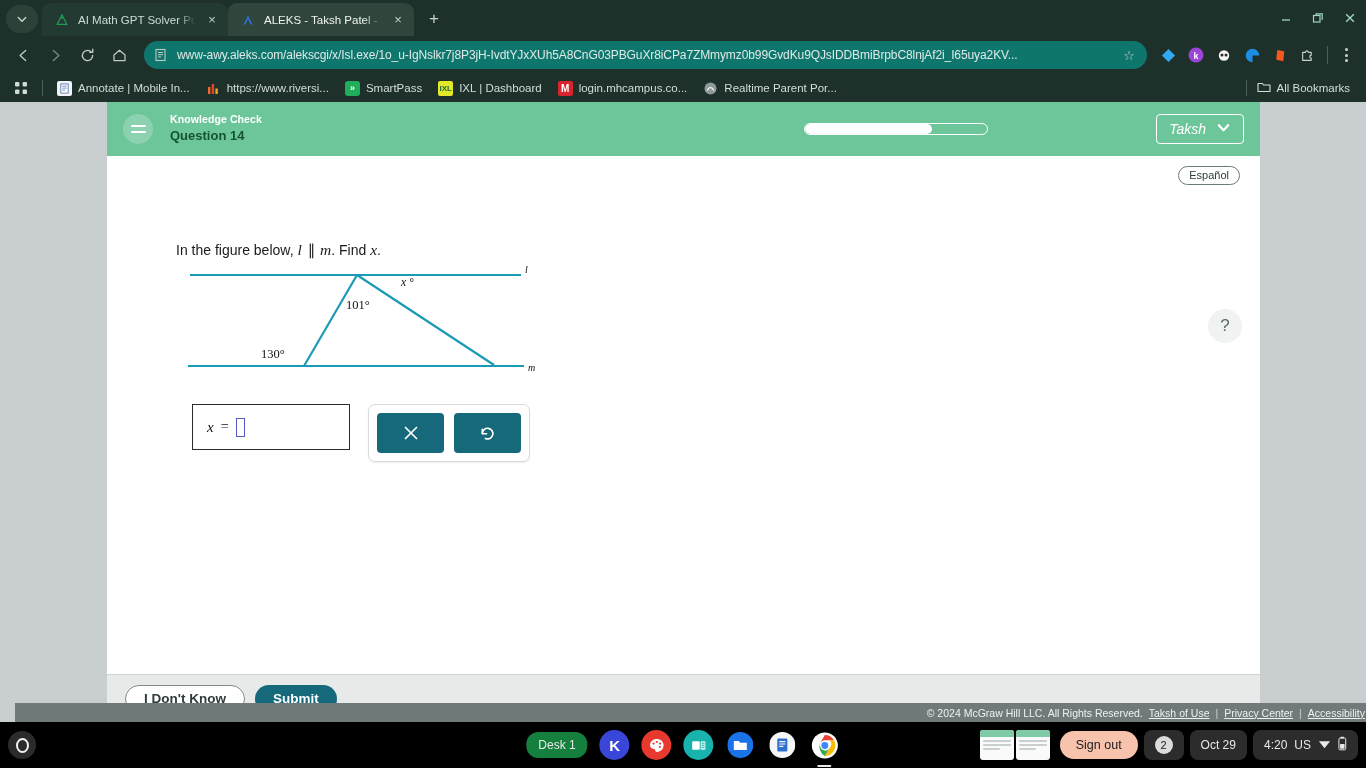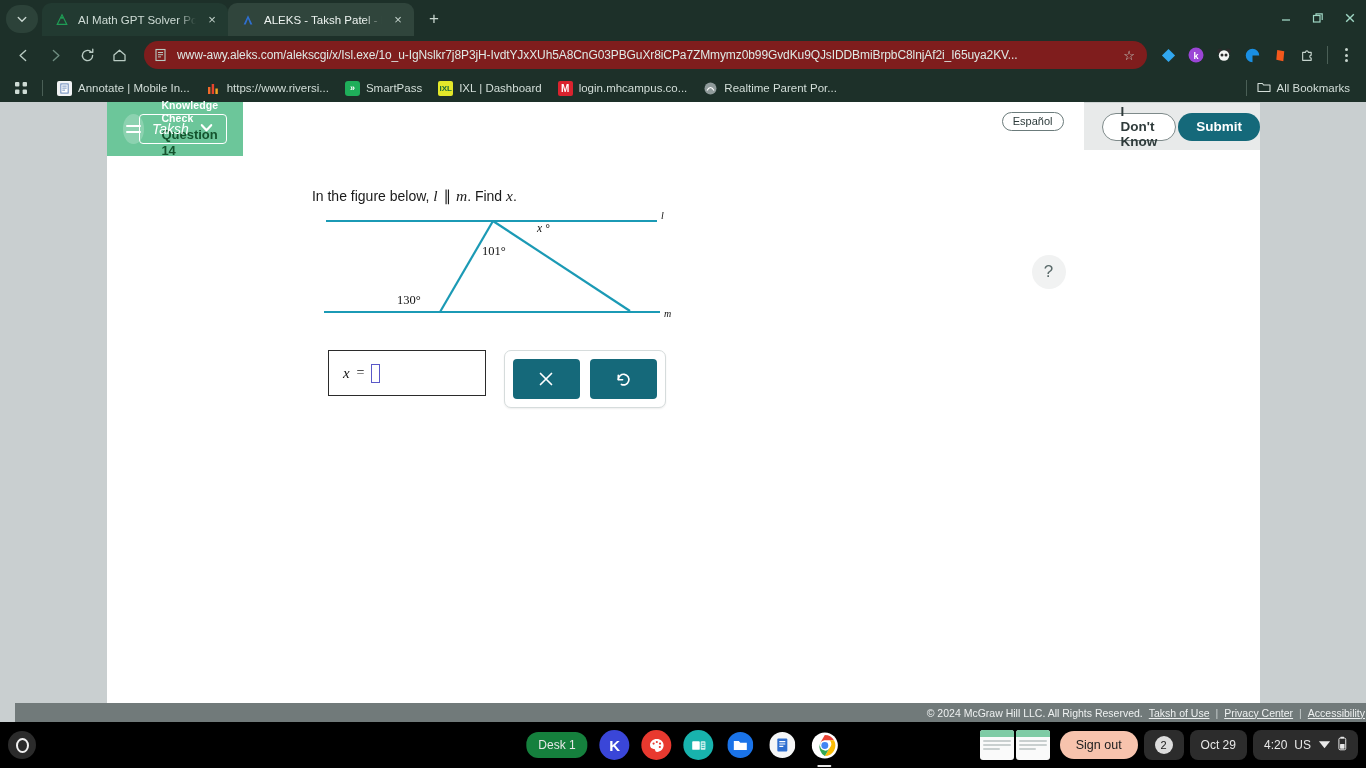--- a/index.html
+++ b/index.html
@@ -30,21 +30,21 @@
   .tab .xbtn { width:16px; height:16px; flex:0 0 16px; color:#c3d2cb; display:flex; align-items:center; justify-content:center; font-size:13px; line-height:1; }
   .newtab { width:28px; height:28px; margin:0 0 3px 6px; display:flex; align-items:center; justify-content:center;
             color:#c8d6cf; font-size:17px; }
   .wincontrols { position:absolute; right:0; top:0; height:36px; display:flex; align-items:center; }
   .wc { width:32px; height:36px; display:flex; align-items:center; justify-content:center; color:#9fd6c4; }
 
   
   .toolbar { height:38px; display:flex; align-items:center; padding:0 8px; gap:2px; }
   .navbtn { width:30px; height:30px; border-radius:15px; display:flex; align-items:center; justify-content:center; color:#b9cbc3; }
   .navbtn.dim { color:#6f8d81; }
-  .omnibox { flex:1; height:28px; margin:0 6px 0 8px; background:#7f1d1d; border-radius:14px;
+  .omnibox { flex:1; height:28px; margin:0 6px 0 8px; background:#0f766e; border-radius:14px;
              display:flex; align-items:center; padding:0 10px; gap:9px; min-width:0; }
   .omnibox .pageicon { width:14px; height:14px; flex:0 0 14px; color:#b9cbc3; }
   .omnibox .urltext { flex:1; font-size:12px; color:#dfe9e5; white-space:nowrap; overflow:hidden; letter-spacing:-0.1px; }
   .omnibox .star { width:16px; color:#c6d4cd; font-size:13px; text-align:center; }
   .exticon { width:26px; height:26px; display:flex; align-items:center; justify-content:center; }
   .tbdiv { width:1px; height:18px; background:#4a5f56; margin:0 4px; }
   .kebab { width:24px; height:26px; display:flex; flex-direction:column; align-items:center; justify-content:center; gap:2.5px; }
   .kebab i { width:3px; height:3px; border-radius:50%; background:#c6d4cd; display:block; }
 
   
@@ -52,21 +52,21 @@
   .bmk { display:flex; align-items:center; gap:6px; padding:3px 8px; border-radius:4px; white-space:nowrap; }
   .bmk .bico { width:15px; height:15px; flex:0 0 15px; display:flex; align-items:center; justify-content:center;
                border-radius:2px; font-size:10px; font-weight:bold; color:#fff; }
   .apps { width:26px; height:22px; display:flex; align-items:center; justify-content:center; margin-right:2px; }
   .bookbar .sep { width:1px; height:16px; background:#4a5f56; margin:0 6px; }
   .allbm { margin-left:auto; display:flex; align-items:center; gap:6px; padding:3px 8px; white-space:nowrap; }
 
   
   .viewport { position:absolute; left:0; top:102px; width:1366px; height:620px; background:#c9cfd0; }
   .appwrap { position:absolute; left:107px; top:0px; width:1153px; height:620px; background:#fff;
-             display:flex; flex-direction:row; }
+             display:flex; flex-direction:column; }
 
   .aleks-header { height:54px; background:#6cc69a; display:flex; align-items:center; padding:0 16px; position:relative; flex:0 0 54px; }
   .hamburger { width:30px; height:30px; border-radius:50%; background:rgba(255,255,255,0.22);
                display:flex; flex-direction:column; align-items:center; justify-content:center; gap:4px; }
   .hamburger i { display:block; width:15px; height:2px; background:#fff; border-radius:1px; }
   .htitles { margin-left:17px; line-height:1.25; }
   .htitles .kc { font-size:10.5px; color:#ffffff; font-weight:bold; letter-spacing:0.1px; }
   .htitles .qn { font-size:13px; color:#14532d; font-weight:bold; margin-top:2px; }
   .progwrap { position:absolute; left:697px; top:50%; transform:translateY(-50%); width:184px; height:12px;
               border:1.5px solid #ffffff; border-radius:7px; background:transparent; overflow:hidden; }
@@ -95,21 +95,21 @@
   .toolpanel { border:1px solid #d6dcdc; border-radius:7px; background:#fff; padding:8px;
                display:flex; gap:10px; box-shadow:0 1px 2px rgba(0,0,0,0.07); }
   .tbtn { width:67px; height:40px; background:#15697a; border-radius:4px; display:flex;
           align-items:center; justify-content:center; color:#fff; }
 
   .helpbtn { position:absolute; right:18px; top:153px; width:34px; height:34px; border-radius:50%;
              background:#f1f2f2; display:flex; align-items:center; justify-content:center;
              color:#5a6a6a; font-size:17px; }
 
   .footbar { height:48px; background:#e8eaea; border-top:1px solid #cfd4d4; display:flex; align-items:center;
-             padding:0 0 0 18px; gap:2px; flex:0 0 48px; }
+             padding:0 0 0 18px; gap:10px; flex:0 0 48px; }
   .idk { height:28px; padding:0 18px; border:1px solid #7e8a8a; border-radius:14px; background:#fff;
          font-size:13.5px; font-weight:bold; color:#2f3b3b; display:flex; align-items:center; }
   .submit { height:28px; padding:0 18px; border-radius:14px; background:#15697a; color:#fff;
             font-size:13.5px; font-weight:bold; display:flex; align-items:center; }
 
   .copyright { position:absolute; left:15px; bottom:0; width:1366px; height:19px; background:#717a7a;
                display:flex; align-items:center; justify-content:flex-end; padding-right:16px; gap:6px;
                font-size:10.5px; color:#eef1f1; }
   .copyright a { color:#eef1f1; text-decoration:underline; }
   .copyright .bar { color:#c9cfcf; }

